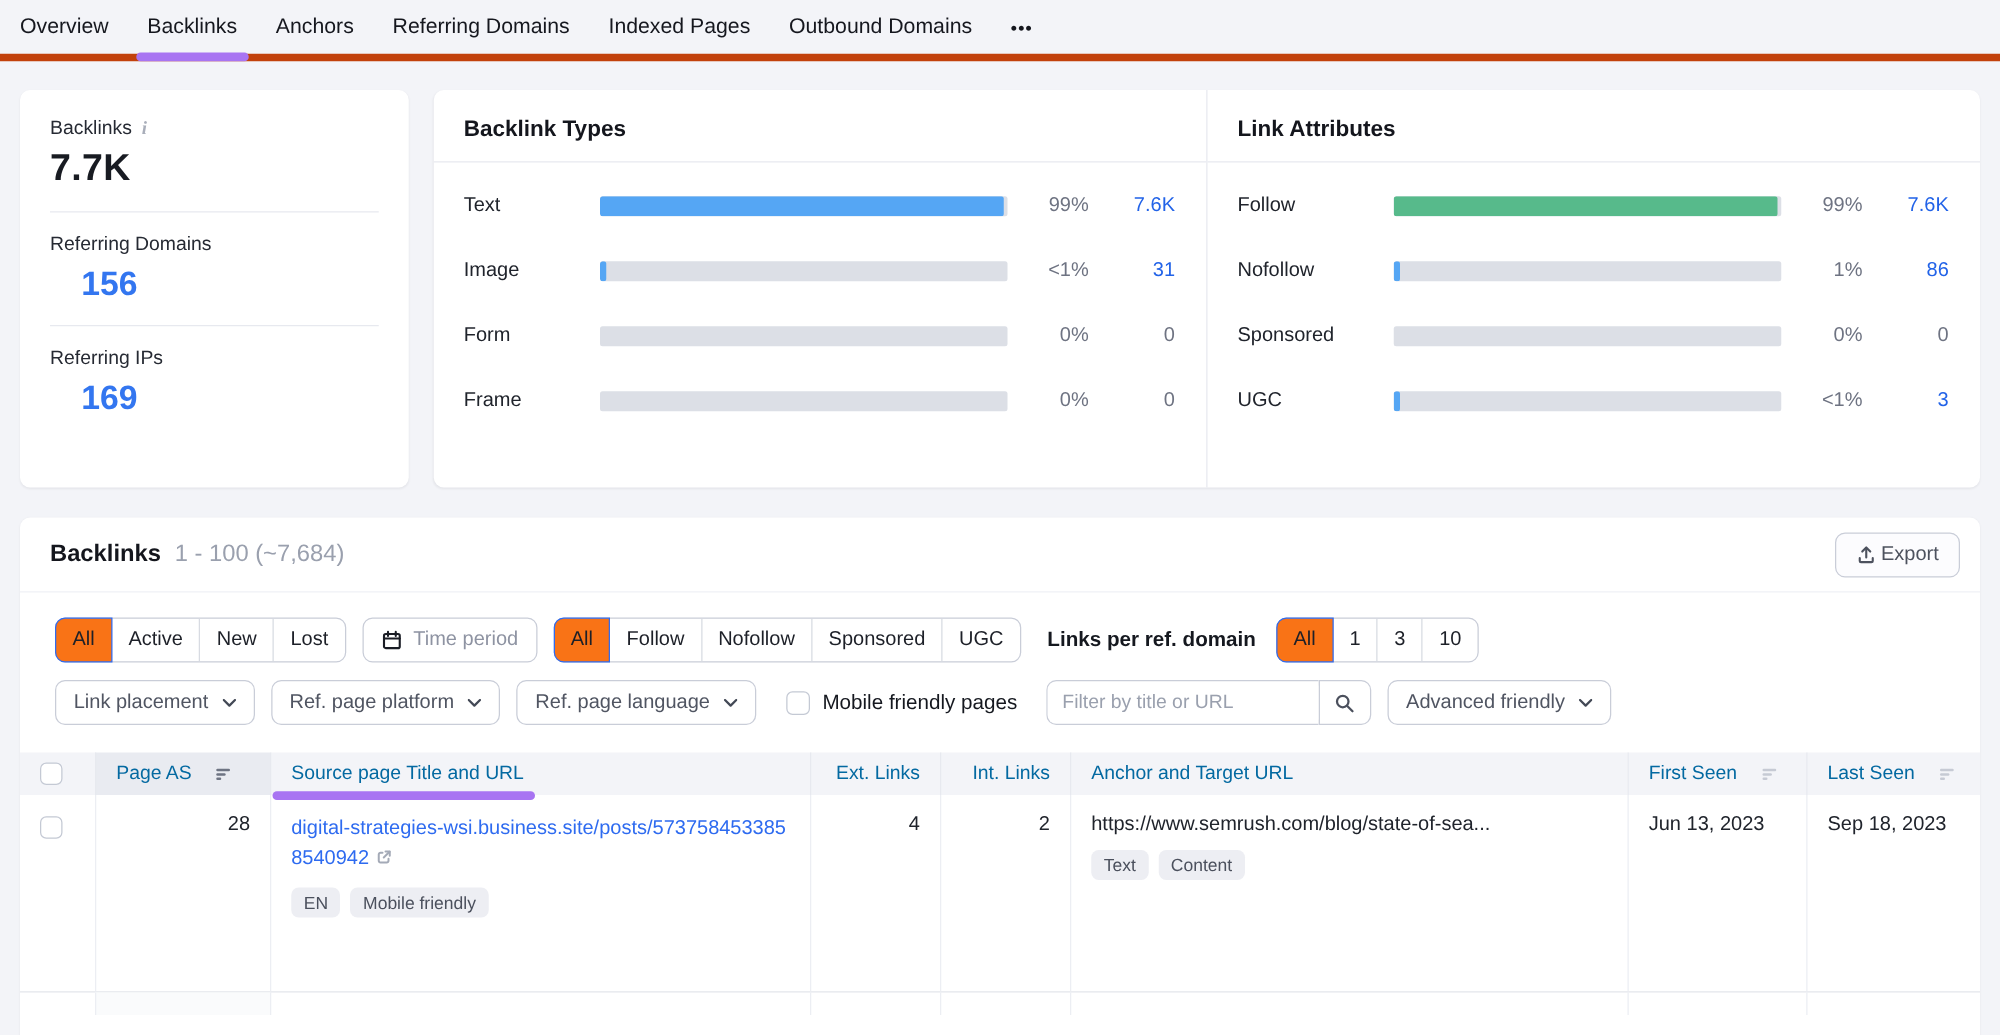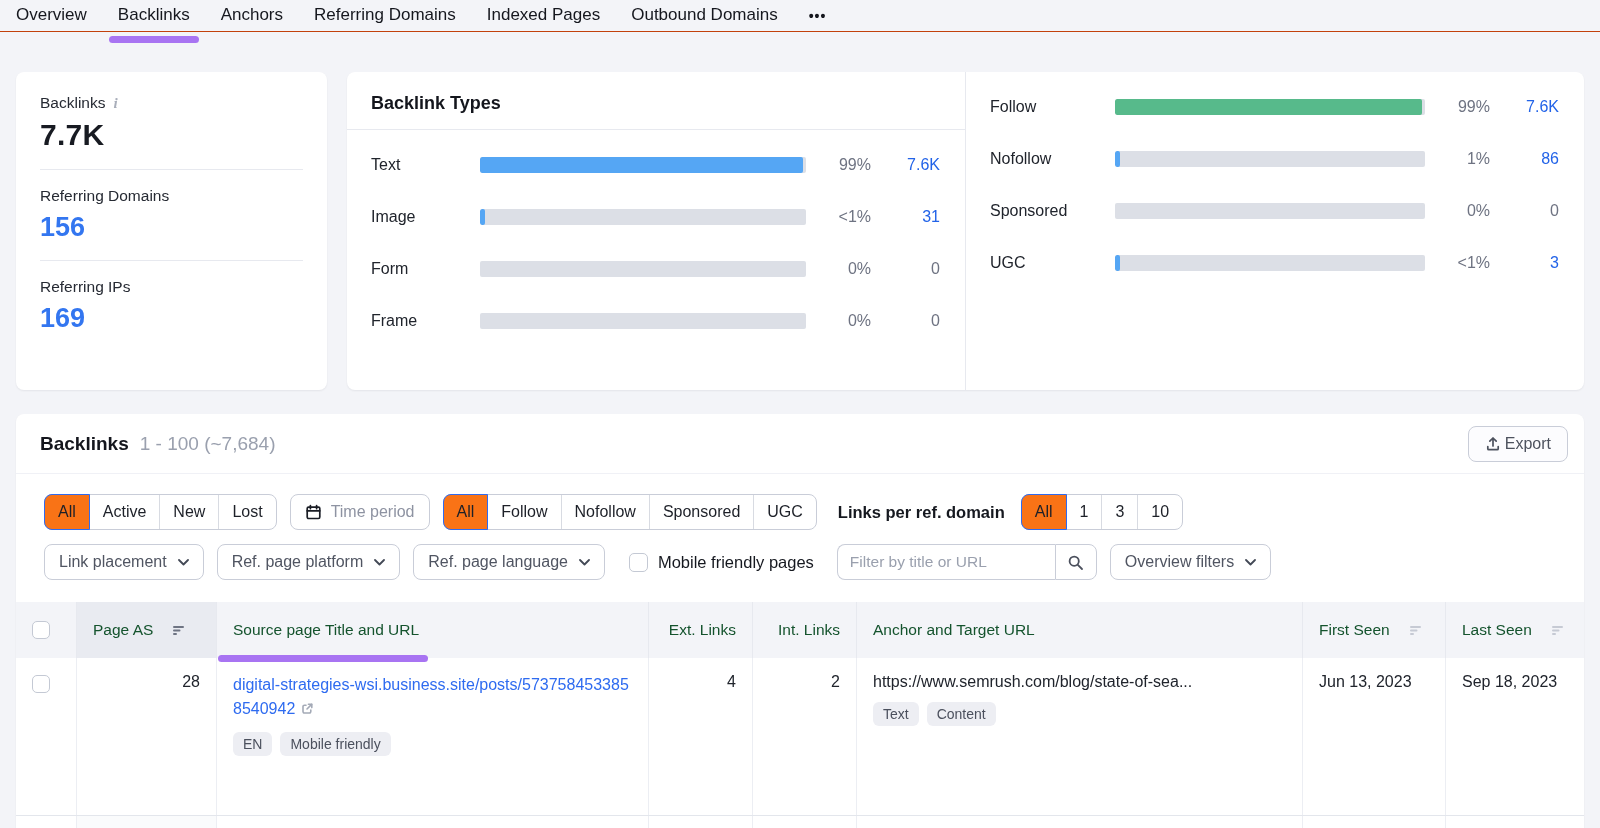--- a/index.html
+++ b/index.html
@@ -4,38 +4,38 @@
 <style>
   * { box-sizing: border-box; }
   html,body { margin:0; padding:0; }
   body {
     width:1600px; height:828px; overflow:hidden; position:relative;
     background:#f3f4f8; color:#1a1d25;
     font-family:"Liberation Sans","DejaVu Sans",sans-serif;
   }
   
   .nav {
-    position:absolute; top:0; left:0; right:0; height:32px;
+    position:absolute; top:0; left:0; right:0; height:49px;
     display:flex; align-items:center; gap:31px; padding:0 16px;
-    border-bottom:1px solid #c2410c; font-size:17px;
+    border-bottom:6px solid #c2410c; font-size:17px;
   }
   .nav-tab { position:relative; color:#15171e; cursor:pointer; padding:13px 0 14px; white-space:nowrap; }
   .nav-tab.active::after {
     content:""; position:absolute; left:-9px; right:-9px; bottom:-4px;
     height:7px; border-radius:4px; background:#a874f2;
   }
   .nav-more { font-size:14px; letter-spacing:1px; color:#15171e; font-weight:700; cursor:pointer; }
   
   .cards { position:absolute; top:72px; left:16px; right:16px; height:318px; display:flex; gap:20px; }
   .card { background:#fff; border-radius:8px; box-shadow:0 1px 2px rgba(25,29,42,.07); }
   .card-summary { width:311px; padding:22px 24px; }
   .metric-label { font-size:15.5px; color:#262a33; display:flex; align-items:center; gap:8px; }
   .info-i { font-family:"Liberation Serif",serif; font-style:italic; font-weight:700; color:#a9aeba; font-size:15px; cursor:pointer; }
   .metric-big { font-size:30px; font-weight:700; color:#181b22; margin-top:6px; letter-spacing:.3px; }
-  .metric-blue { font-size:27px; font-weight:700; color:#3376f0; margin-top:7px; }
+  .metric-blue { font-size:27px; font-weight:700; color:#3376f0; margin-top:7px;margin-left:25px; }
   .sum-div { border:0; border-top:1px solid #e7e9ef; margin:17px 0; }
   
   .card-charts { flex:1; display:flex; }
   .chart-panel { flex:1; display:flex; flex-direction:column; min-width:0; }
   .chart-panel + .chart-panel { border-left:1px solid #e7e9ef; }
   .chart-header { padding:21px 24px 15px; font-size:18px; font-weight:700; color:#14161d; border-bottom:1px solid #e7e9ef; }
   .chart-body { padding:9px 25px 0 24px; }
   .bar-row { display:flex; align-items:center; height:52px; gap:15px; font-size:16px; }
   .bar-label { width:94px; flex:none; color:#20242c; }
   .attrs .bar-label { width:110px; }
@@ -67,21 +67,21 @@
   .inline-label { font-size:16.5px; color:#15181f; margin:0 3px 0 8px; white-space:nowrap;font-weight:bold; }
   .checkbox { width:19px; height:19px; border:1.5px solid #c4c9d4; border-radius:5px; background:#fff; flex:none; cursor:pointer; }
   .cb-label { font-size:16.5px; color:#15181f; margin-left:-3px; white-space:nowrap; cursor:pointer;text-align:center; }
   .search-wrap { display:flex; height:36px; margin-left:10px; }
   .search-input { width:218px; height:36px; border:1px solid #c9cdd8; border-right:none; border-radius:8px 0 0 8px; padding:0 12px; font-size:15.5px; font-family:inherit; color:#1a1d25; outline:none; background:#fff; }
   .search-input::placeholder { color:#9aa0ae; }
   .search-btn { width:42px; border:1px solid #c9cdd8; border-radius:0 8px 8px 0; background:#fff; display:flex; align-items:center; justify-content:center; cursor:pointer; }
   
   .tbl { margin-top:22px; }
   .tbl-head, .tbl-row, .tbl-next { display:grid; grid-template-columns:60px 140px 432px 104px 104px 446px 143px 139px; }
-  .th { background:#f3f4f8; height:56px; display:flex; align-items:center; gap:19px; padding:0 16px; font-size:15.5px; color:#14532d; position:relative; border-left:1px solid #e7e9ef; cursor:pointer; }
+  .th { background:#f3f4f8; height:34px; display:flex; align-items:center; gap:19px; padding:0 16px; font-size:15.5px; color:#0369a1; position:relative; border-left:1px solid #e7e9ef; cursor:pointer; }
   .th:first-child { border-left:none; }
   .th.sorted { background:#e9ebf1; }
   .th.num { justify-content:flex-end; }
   .purple-underline { position:absolute; left:1px; bottom:-4px; width:210px; height:7px; border-radius:4px; background:#a874f2; z-index:2; }
   .td { padding:15px 16px 0; border-left:1px solid #eceef3; font-size:16px; color:#20242c; min-width:0; }
   .td:first-child { border-left:none; }
   .td.num { text-align:right; }
   .tbl-row { border-bottom:1px solid #e3e6ec; height:158px; }
   .src-title { color:#20242c; margin-bottom:3px; }
   .url-link { color:#2e6bf0; line-height:1.5; word-break:break-all; cursor:pointer; }
@@ -161,20 +161,21 @@
           <div class="bar-track">
               <div class="bar-fill fill-blue" style="width: 0%;"></div>
             </div>
           <div class="bar-pct">0%</div>
           <div class="bar-count count-muted">0</div>
         </div>
       </div>
     </div>
 
     <div class="chart-panel attrs">
+      <div class="chart-header">Link Attributes</div>
       <div class="chart-body">
         <div class="bar-row">
           <div class="bar-label">Follow</div>
           <div class="bar-track">
               <div class="bar-fill fill-green" style="width: 99%;"></div>
             </div>
           <div class="bar-pct">99%</div>
           <div class="bar-count count-link">7.6K</div>
         </div>
         <div class="bar-row">
@@ -280,21 +281,21 @@
       <div class="search-wrap">
         <input class="search-input" type="text" placeholder="Filter by title or URL" style="">
         <div class="search-btn">
           <svg width="17" height="17" viewBox="0 0 17 17" fill="none" stroke="#4b505d" stroke-width="1.8" stroke-linecap="round">
             <circle cx="7.2" cy="7.2" r="4.6"></circle>
               <path d="M10.8 10.8 15 15"></path>
           </svg>
         </div>
       </div>
       <div class="btn btn-drop">
-        <span>Overview filters</span>
+        <span>Advanced friendly</span>
         <svg width="11" height="7" viewBox="0 0 11 7" fill="none" stroke="#434956" stroke-width="1.8" stroke-linecap="round" stroke-linejoin="round">
             <path d="M1 1l4.5 4.5L10 1"></path>
           </svg>
       </div>
     </div>
   </div>
 
   <div class="tbl">
     <div class="tbl-head">
       <div class="th">

